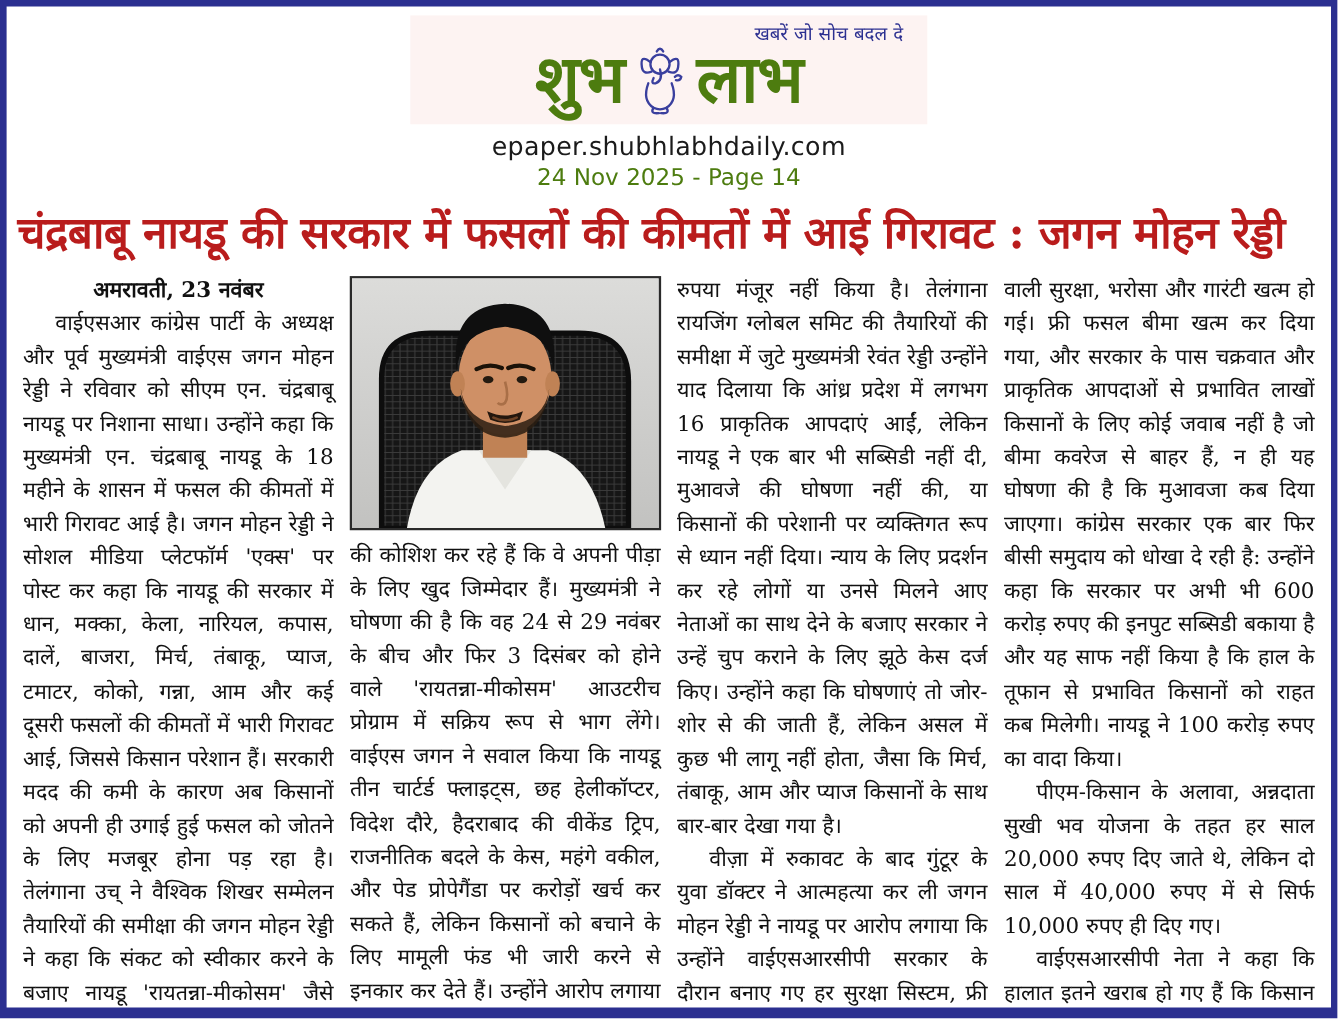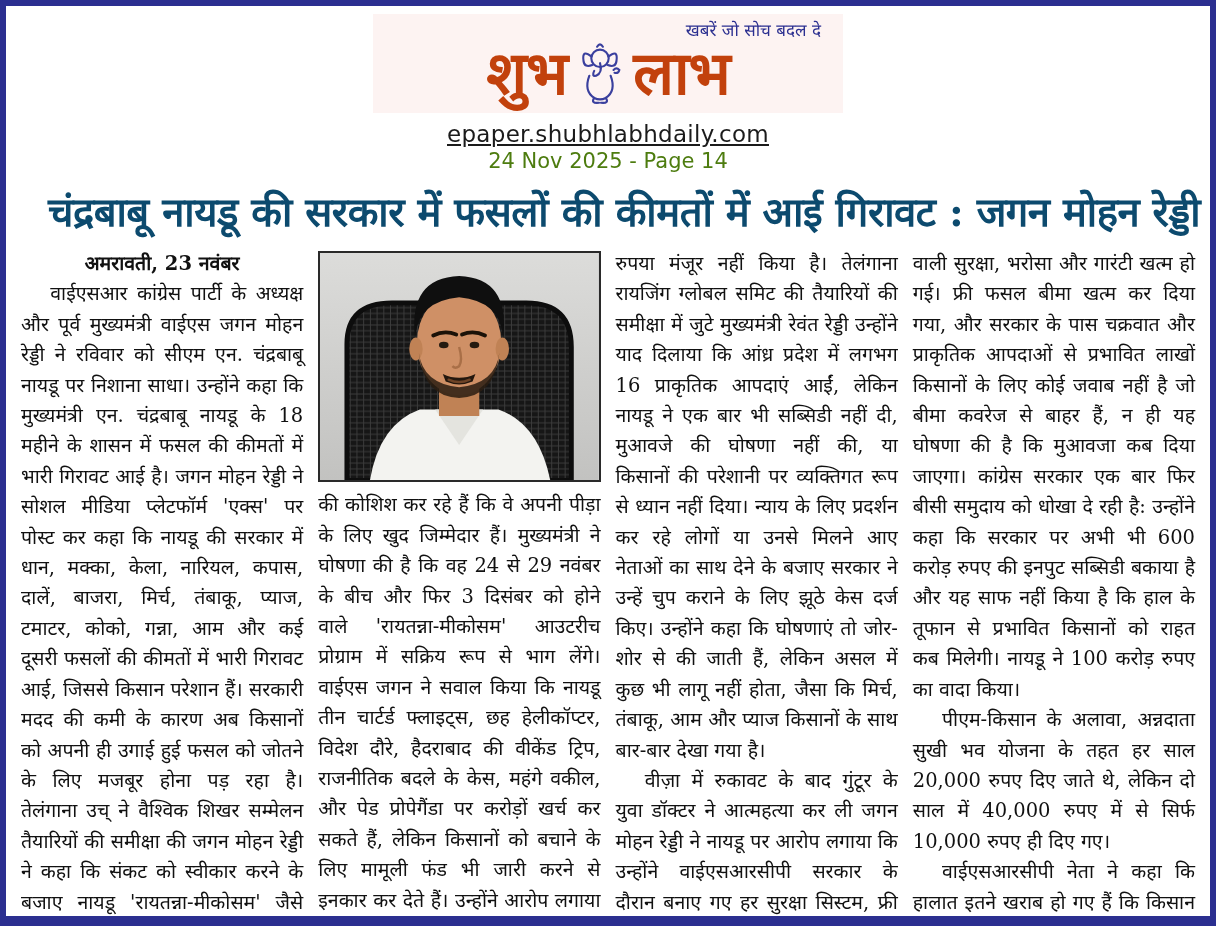--- a/index.html
+++ b/index.html
@@ -26,39 +26,39 @@
   }
   .logo-tagline-top {
     color: #2b2f90; font-weight: normal; font-size: 17px;
     text-align: right; padding-right: 10px;
   }
   .logo-row {
     display: flex; justify-content: center; align-items: center;
     gap: 2px; margin-top: -2px;
   }
   .logo-word {
-    color: #c2410c; font-weight: 800; font-size: 60px; line-height: 1.05;
+    color: #4d7c0f; font-weight: 800; font-size: 60px; line-height: 1.05;
     font-family: "DejaVu Serif", "Liberation Serif", serif;
     letter-spacing: -1px;
   }
   .ganesh { width: 58px; height: 68px; margin: 0 2px; }
   .logo-tagline-bottom {
     color: #e8222b; font-weight: bold; font-size: 15px;
     text-align: right; padding-right: 18px; margin-top: -4px;
   }
   .site-url {
-    font-size: 23px; color: #1b1b1b; margin-top: 8px; letter-spacing: 0.3px; text-decoration: underline;
+    font-size: 23px; color: #1b1b1b; margin-top: 8px; letter-spacing: 0.3px;
   }
   .date-page { font-size: 21px; color: #4d7c0f; margin-top: 2px; }
   
   .headline {
     font-family: "DejaVu Serif", "Liberation Serif", serif;
-    font-weight: bold; color: #0c4a6e;
+    font-weight: bold; color: #b91c1c;
     font-size: 40px; line-height: 1.15;
-    text-align: right;
+    text-align: left;
     margin: 16px 10px 12px;
     letter-spacing: -0.5px;
   }
   
   .article {
     display: grid;
     grid-template-columns: repeat(4, 1fr);
     column-gap: 15px;
     padding: 2px 15px 0;
     font-family: "DejaVu Serif", "Liberation Serif", serif;

